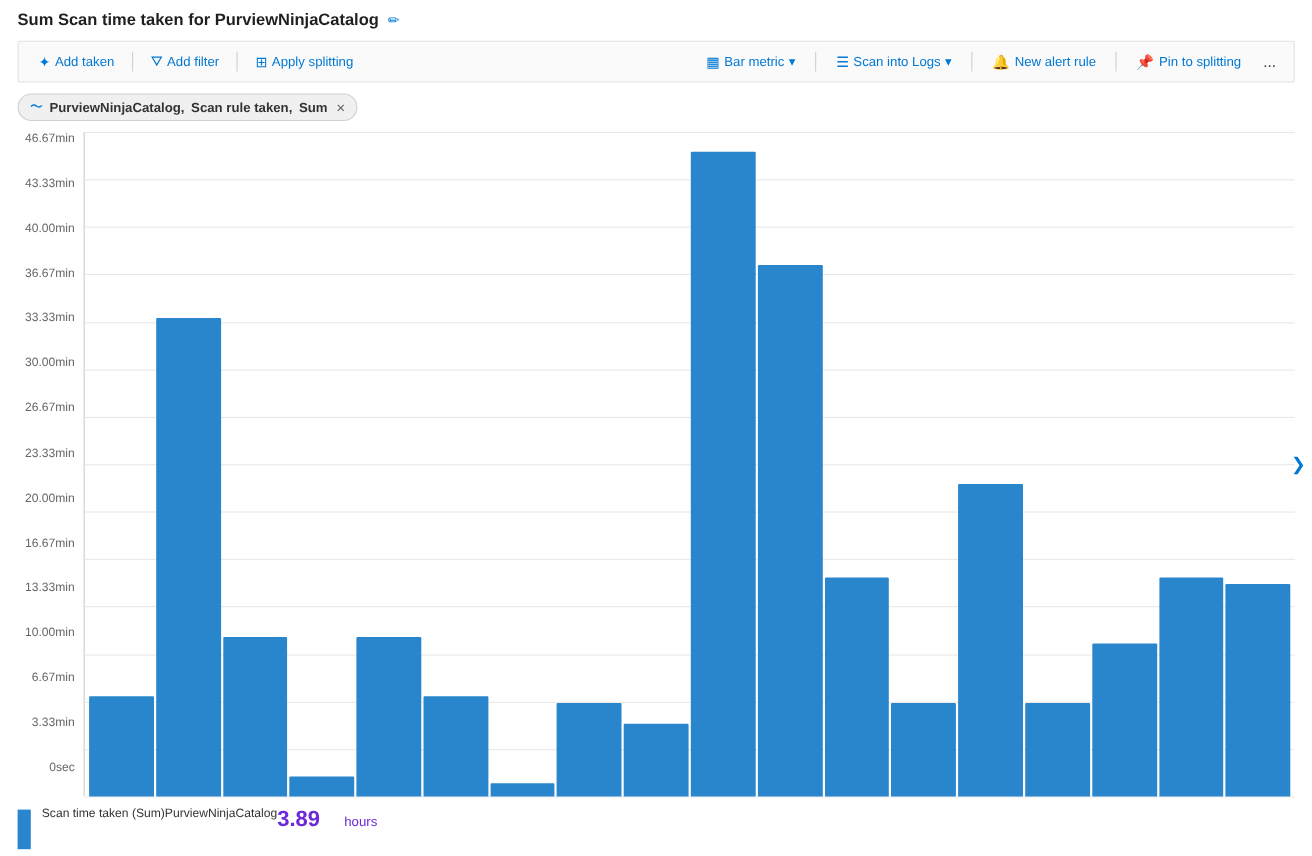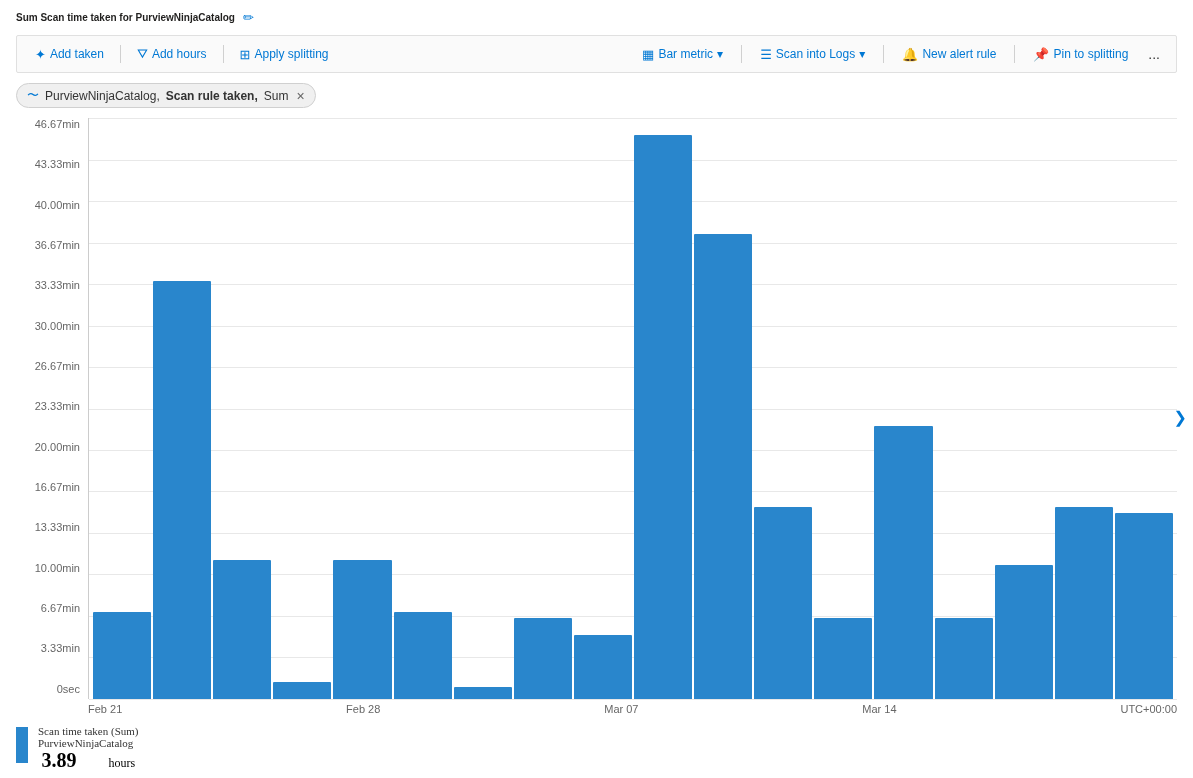--- a/index.html
+++ b/index.html
@@ -1,61 +1,61 @@
 <!DOCTYPE html>
 <html><head>
   <meta charset="utf-8">
   <style>
     * { box-sizing: border-box; margin: 0; padding: 0; }
     body { font-family: 'Segoe UI', Arial, sans-serif; font-size: 12px; background: #fff; color: #333; width: 1193px; height: 778px; overflow: hidden; }
 
     .page-wrapper { width: 1193px; height: 778px; display: flex; flex-direction: column; padding: 10px 16px 0 16px; }
 
     .title-row { display: flex; align-items: center; gap: 8px; margin-bottom: 10px; }
-    .title-text { font-size: 10px; font-weight: 600; color: #201f1e; }
+    .title-text { font-size: 15px; font-weight: 600; color: #201f1e; }
     .edit-icon { color: #0078d4; cursor: pointer; font-size: 13px; }
 
     .toolbar { display: flex; align-items: center; justify-content: space-between; border: 1px solid #e0e0e0; border-radius: 2px; padding: 6px 10px; margin-bottom: 10px; background: #fafafa; }
     .toolbar-left { display: flex; align-items: center; gap: 4px; }
     .toolbar-right { display: flex; align-items: center; gap: 6px; }
 
     .toolbar-btn { display: flex; align-items: center; gap: 4px; padding: 4px 8px; border: none; background: transparent; color: #0078d4; font-size: 12px; cursor: pointer; border-radius: 2px; }
     .toolbar-btn .icon { font-size: 13px; }
     .toolbar-divider { width: 1px; height: 18px; background: #d0d0d0; margin: 0 4px; }
     .toolbar-more { padding: 4px 6px; border: none; background: transparent; color: #333; cursor: pointer; font-size: 14px; border-radius: 2px; }
 
     .filter-tag { display: flex; align-items: center; gap: 6px; background: #f0f0f0; border: 1px solid #d0d0d0; border-radius: 14px; padding: 3px 10px; font-size: 12px; color: #333; margin-bottom: 10px; width: fit-content; }
-    .filter-tag .metric-name { font-weight: 400; }
+    .filter-tag .metric-name { font-weight: 700; }
     .filter-tag .metric-bold { font-weight: 700; }
     .filter-tag .remove-btn { cursor: pointer; color: #666; font-size: 14px; line-height: 1; margin-left: 2px; }
 
     .chart-area { flex: 1; display: flex; flex-direction: column; position: relative; min-height: 0; }
 
-    .chart-grid-area { flex: 1; display: flex; position: relative; min-height: 0; margin-left: 12px; }
+    .chart-grid-area { flex: 1; display: flex; position: relative; min-height: 0; }
 
     .y-axis { width: 60px; display: flex; flex-direction: column; justify-content: space-between; padding-bottom: 20px; }
     .y-label { font-size: 11px; color: #666; text-align: right; padding-right: 8px; }
 
     .chart-main { flex: 1; position: relative; display: flex; flex-direction: column; }
     .chart-plot { flex: 1; position: relative; border-left: 1px solid #ccc; }
     .grid-line { position: absolute; left: 0; right: 0; border-top: 1px solid #e8e8e8; }
     .bars-container { position: absolute; left: 0; right: 0; top: 0; bottom: 0; display: flex; align-items: flex-end; padding: 0 4px; gap: 2px; }
     .bar { background: #2986CC; flex: 1; min-width: 8px; border-radius: 1px 1px 0 0; }
 
     .x-axis { display: flex; justify-content: space-between; padding: 4px 0 0 0; font-size: 11px; color: #666; }
     .x-axis-label { text-align: center; }
 
     .chart-right-arrow { position: absolute; right: -10px; top: 50%; transform: translateY(-50%); color: #0078d4; font-size: 16px; cursor: pointer; }
 
     .legend-area { display: flex; align-items: flex-start; gap: 10px; padding: 10px 0 6px 0; }
     .legend-color-bar { width: 12px; height: 36px; background: #2986CC; flex-shrink: 0; margin-top: 2px; }
-    .legend-text { display: flex; flex-direction: column; font-family: Liberation Serif, serif; }
+    .legend-text { display: flex; flex-direction: row; }
     .legend-name { font-size: 11px; color: #333; }
     .legend-sub { font-size: 11px; color: #333; }
-    .legend-value { font-size: 20px; font-weight: 600; color: #000000; display: flex; align-items: baseline; gap: 16px; justify-content: center; }
+    .legend-value { font-size: 20px; font-weight: 600; color: #6d28d9; display: flex; align-items: baseline; gap: 6px; justify-content: center; }
     .legend-unit { font-size: 12px; font-weight: 400; margin-left: 16px; }
   </style>
 </head>
 <body>
 
 <div class="page-wrapper">
 
   <div class="title-row">
     <span class="title-text">Sum Scan time taken for PurviewNinjaCatalog</span>
     <span class="edit-icon">✏</span>
@@ -63,21 +63,21 @@
 
   <div class="toolbar">
     <div class="toolbar-left">
       <button class="toolbar-btn">
         <span class="icon">✦</span>
         <span>Add taken</span>
       </button>
       <div class="toolbar-divider"></div>
       <button class="toolbar-btn">
         <span class="icon">⛛</span>
-        <span>Add hours</span>
+        <span>Add filter</span>
       </button>
       <div class="toolbar-divider"></div>
       <button class="toolbar-btn">
         <span class="icon">⊞</span>
         <span>Apply splitting</span>
       </button>
     </div>
     <div class="toolbar-right">
       <button class="toolbar-btn">
         <span class="icon">▦</span>
@@ -166,27 +166,20 @@
               <div class="bar" style="height: 33%;"></div>
               <div class="bar" style="height: 14%;"></div>
               <div class="bar" style="height: 47%;"></div>
               <div class="bar" style="height: 14%;"></div>
               <div class="bar" style="height: 23%;"></div>
               <div class="bar" style="height: 33%;"></div>
               <div class="bar" style="height: 32%;"></div>
             </div>
           </div>
 
-        <div class="x-axis" id="x-axis-container">
-            <div class="x-axis-label">Feb 21</div>
-            <div class="x-axis-label">Feb 28</div>
-            <div class="x-axis-label">Mar 07</div>
-            <div class="x-axis-label">Mar 14</div>
-            <div class="x-axis-label">UTC+00:00</div>
-          </div>
       </div>
 
       <div class="chart-right-arrow">❯</div>
     </div>
 
     <div class="legend-area">
       <div class="legend-color-bar"></div>
       <div class="legend-text">
         <span class="legend-name">Scan time taken (Sum)</span>
         <span class="legend-sub">PurviewNinjaCatalog</span>

